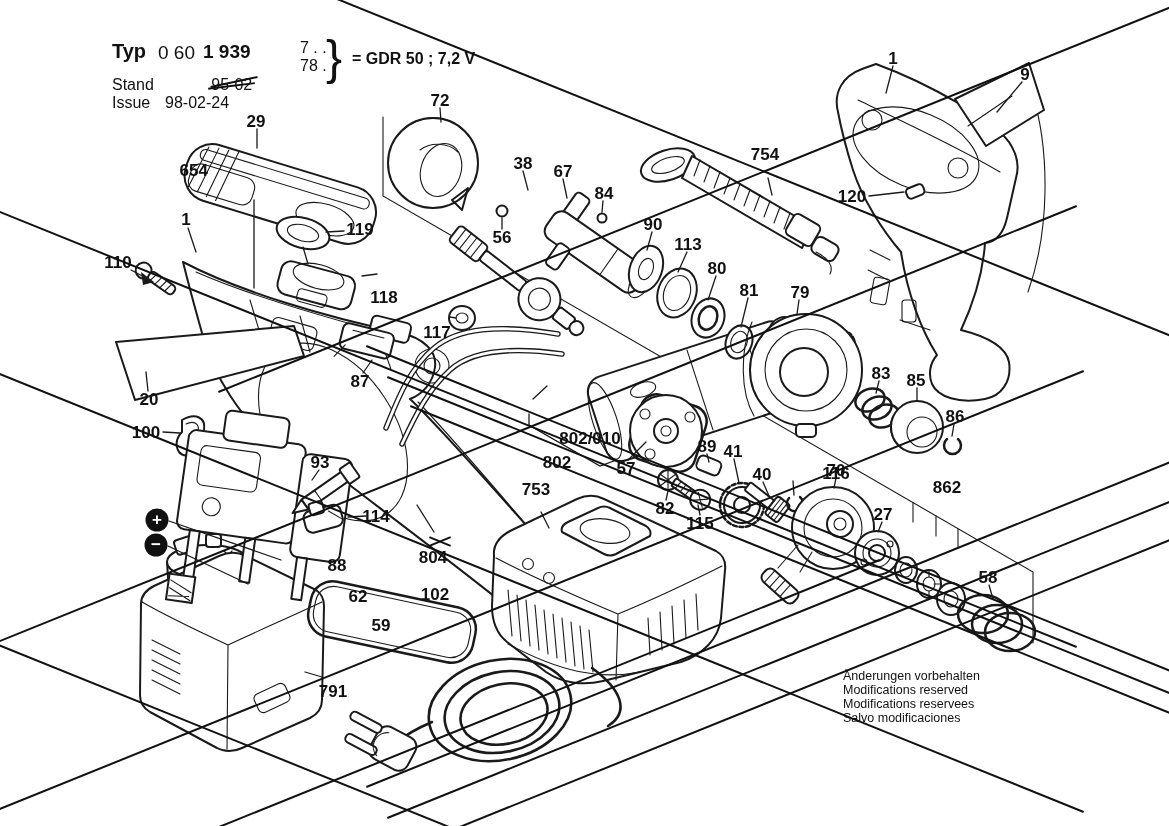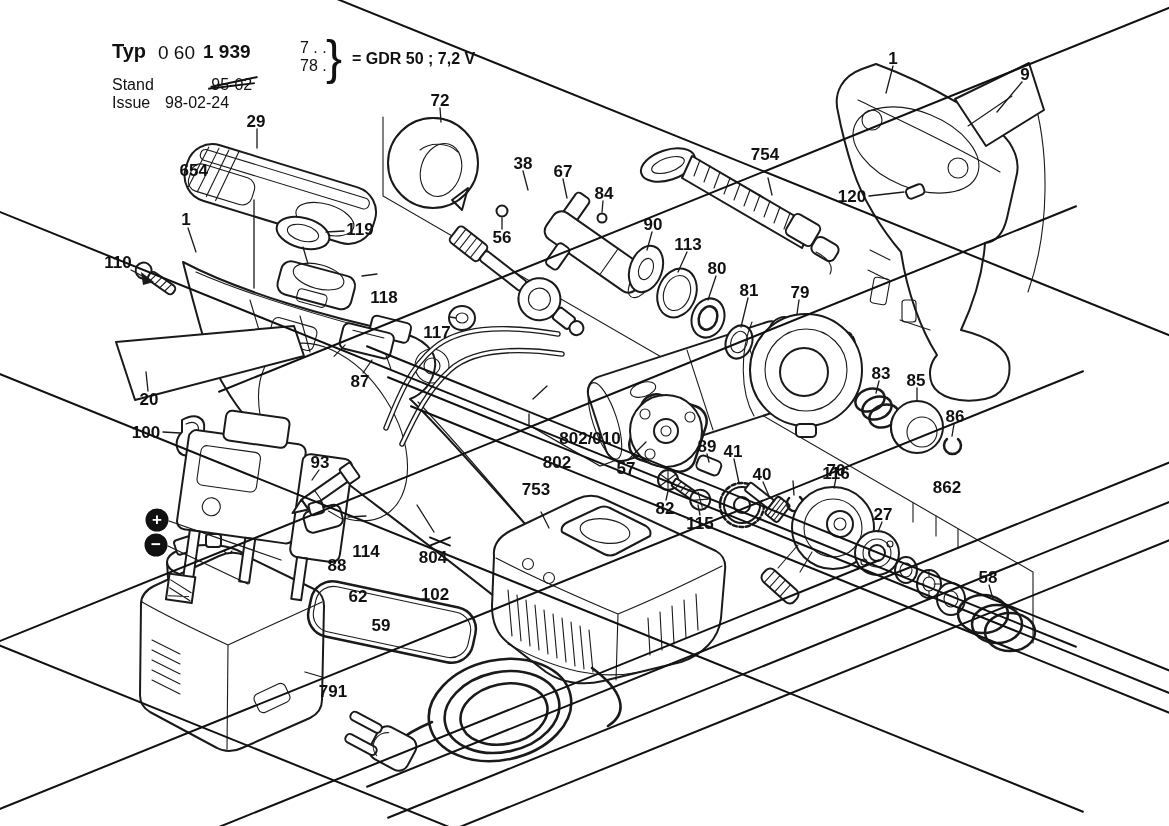--- a/index.html
+++ b/index.html
@@ -471,21 +471,21 @@
       <div class="plabel" style="left: 765px; top: 154px;">754</div>
       <div class="plabel struck" style="left: 764px; top: 170px;">654</div>
       <div class="plabel" style="left: 852px; top: 196px;">120</div>
       <div class="plabel" style="left: 893px; top: 58px;">1</div>
       <div class="plabel" style="left: 1025px; top: 74px;">9</div>
       <div class="plabel" style="left: 437px; top: 332px;">117</div>
       <div class="plabel" style="left: 360px; top: 381px;">87</div>
       <div class="plabel" style="left: 149px; top: 399px;">20</div>
       <div class="plabel" style="left: 146px; top: 432px;">100</div>
       <div class="plabel" style="left: 320px; top: 462px;">93</div>
-      <div class="plabel" style="left: 366px; top: 516px; margin-top: 35px;">114</div>
+      <div class="plabel" style="left: 376px; top: 516px;">114</div>
       <div class="plabel struck" style="left: 531px; top: 408px;">2</div>
       <div class="plabel" style="left: 590px; top: 438px;">802/010</div>
       <div class="plabel" style="left: 557px; top: 462px;">802</div>
       <div class="plabel" style="left: 626px; top: 468px;">57</div>
       <div class="plabel" style="left: 707px; top: 446px;">89</div>
       <div class="plabel" style="left: 733px; top: 451px;">41</div>
       <div class="plabel" style="left: 762px; top: 474px;">40</div>
       <div class="plabel" style="left: 836px; top: 473px;">116</div>
       <div class="plabel" style="left: 836px; top: 470px;">70</div>
       <div class="plabel" style="left: 665px; top: 508px;">82</div>
@@ -504,15 +504,21 @@
       <div class="plabel" style="left: 433px; top: 557px;">804</div>
       <div class="plabel" style="left: 435px; top: 594px;">102</div>
       <div class="plabel struck" style="left: 334px; top: 677px;">9</div>
       <div class="plabel" style="left: 333px; top: 691px;">791</div>
       <div class="psym" style="left: 157px; top: 520px;">+</div>
       <div class="psym" style="left: 156px; top: 545px;">−</div>
       <div class="xmark struck" style="left: 440px; top: 540px;"></div>
     </div>
 
 <div class="footer">
+  <div>
+        <div class="fline">Änderungen vorbehalten</div>
+        <div class="fline">Modifications reserved</div>
+        <div class="fline">Modifications reservees</div>
+        <div class="fline">Salvo modificaciones</div>
+      </div>
 </div>
 
 </div>
 
 </body></html>

